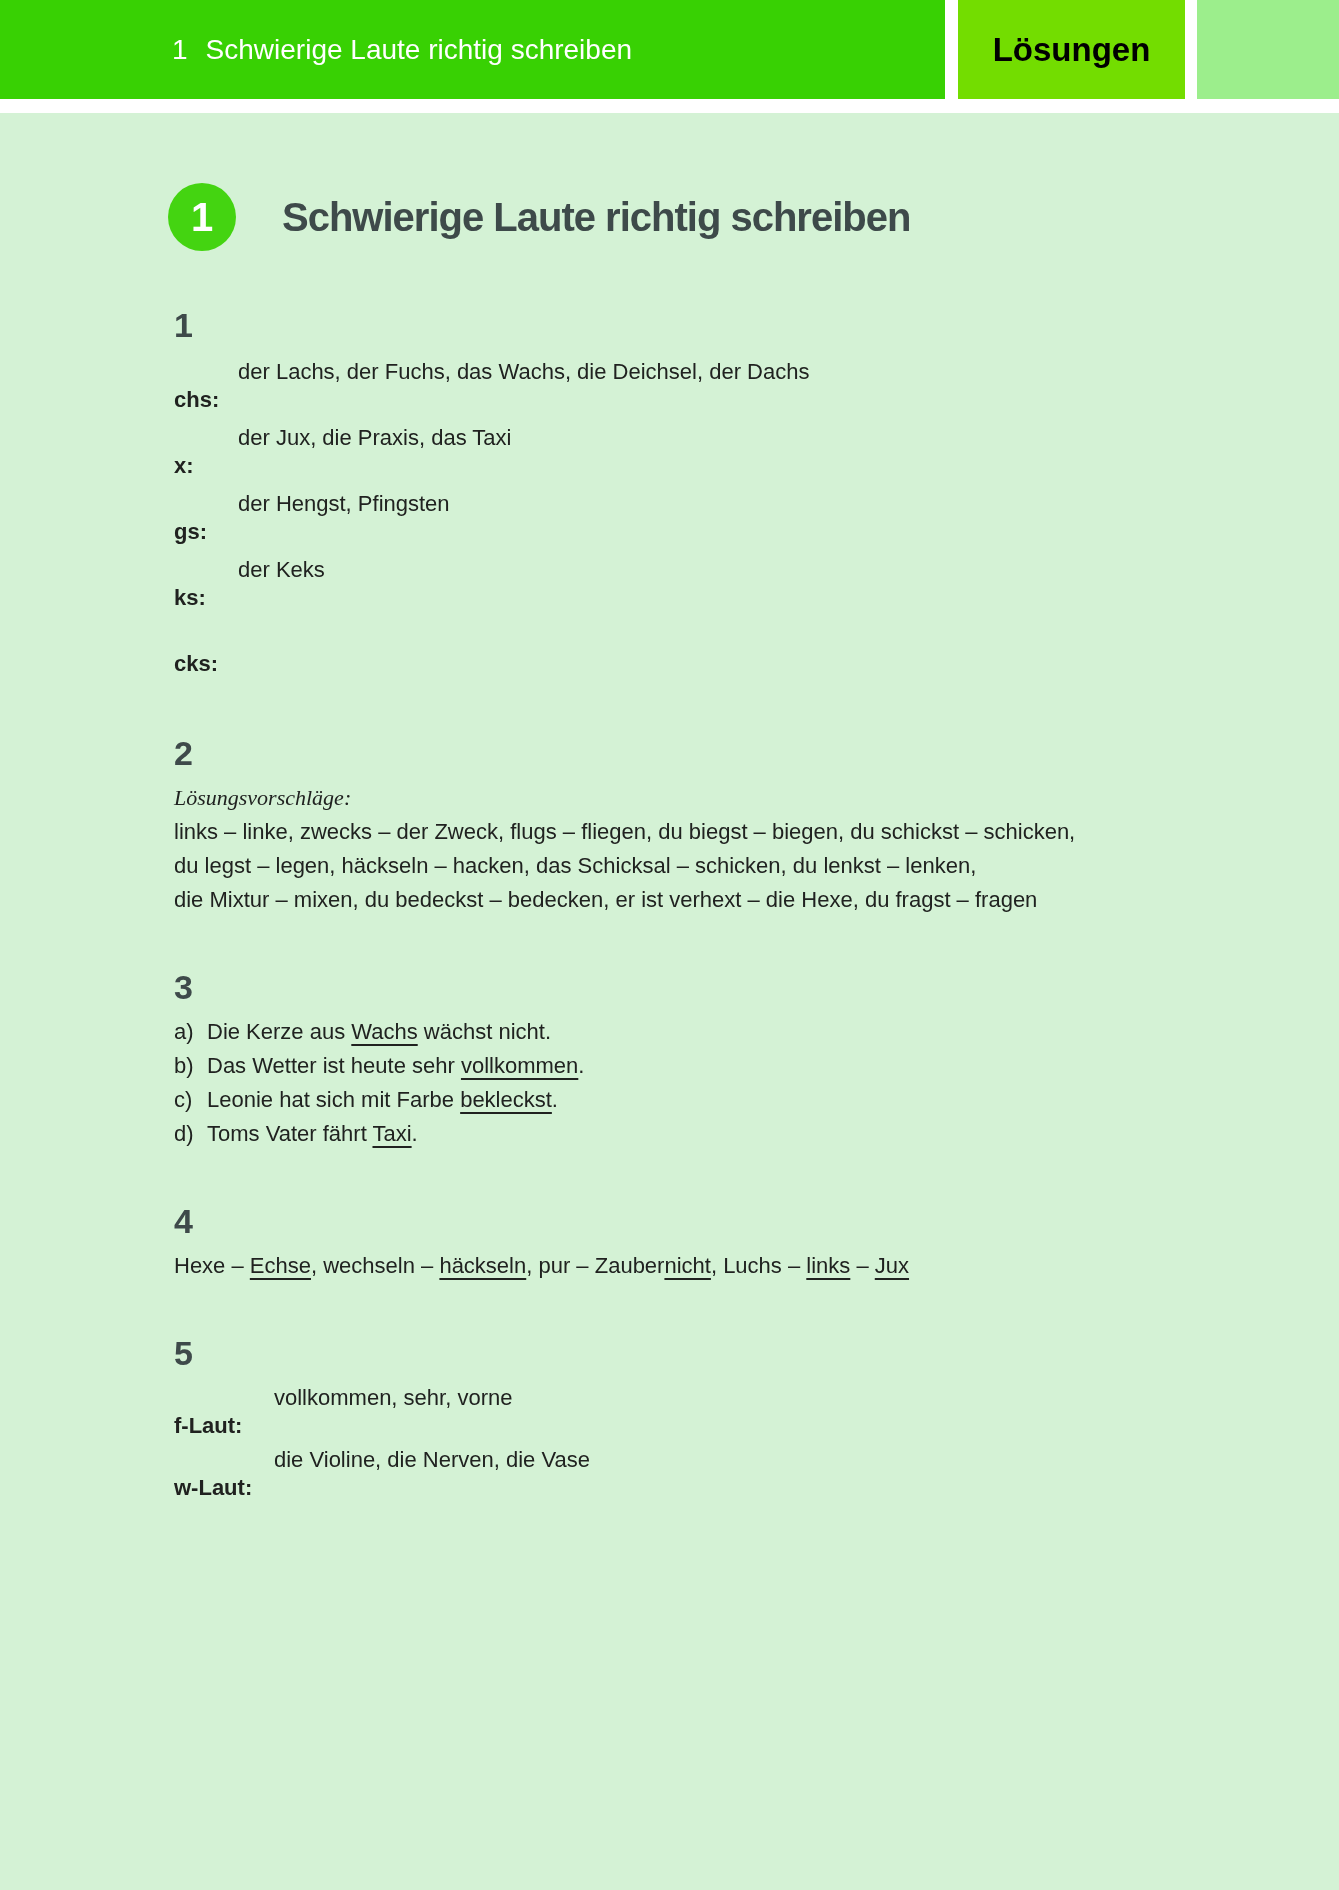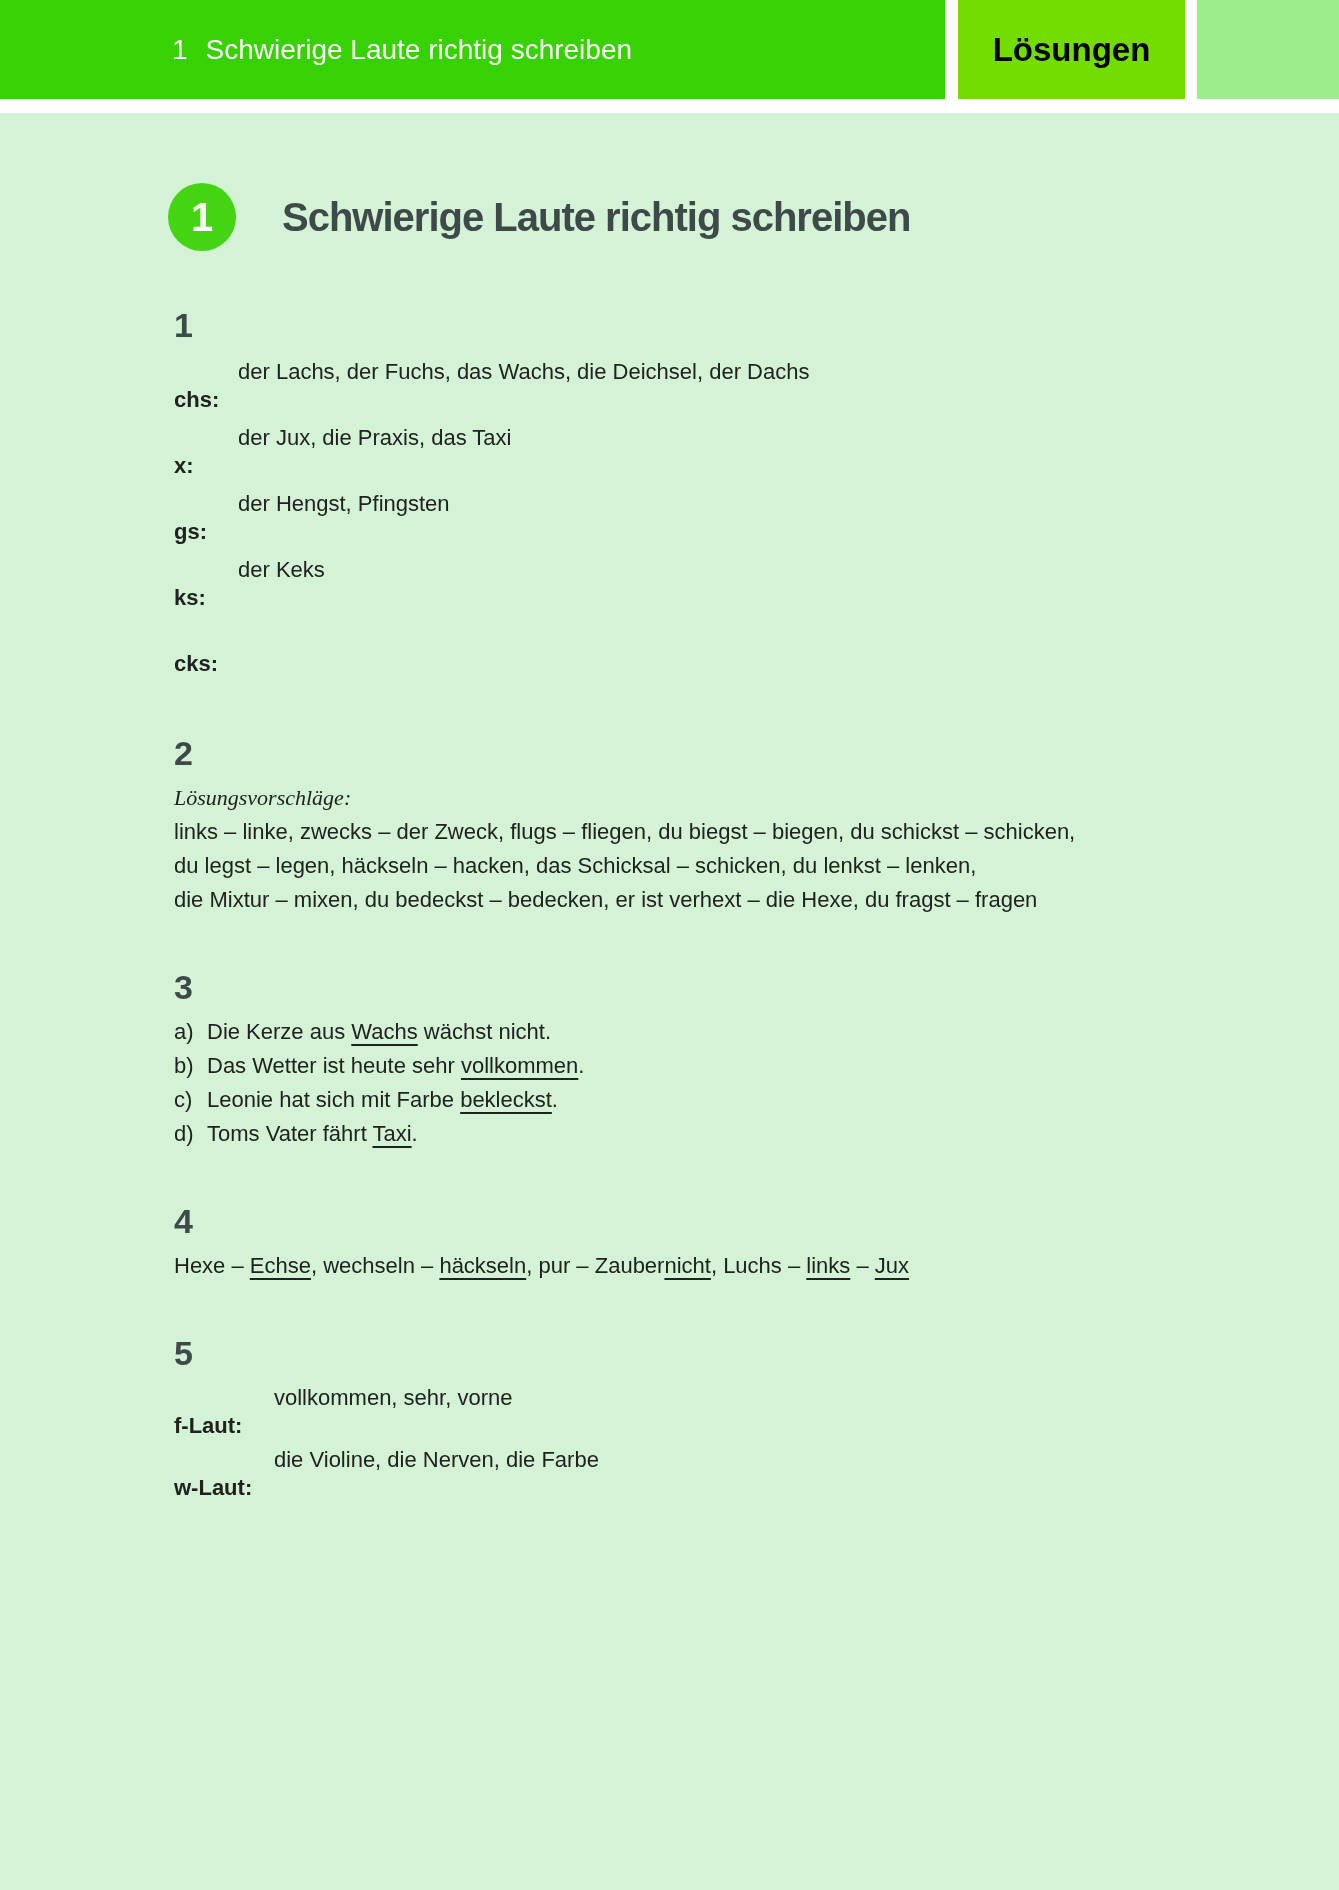--- a/index.html
+++ b/index.html
@@ -124,19 +124,19 @@
     </section>
 
     <section>
       <h2 class="secnum">5</h2>
       <div class="row row5">
           <span class="lbl">f-Laut:</span>
           <span class="val">vollkommen, sehr, vorne</span>
         </div>
       <div class="row row5">
           <span class="lbl">w-Laut:</span>
-          <span class="val">die Violine, die Nerven, die Farbe</span>
+          <span class="val">die Violine, die Nerven, die Vase</span>
         </div>
     </section>
 
   </div>
 
 </div>
 
 </body></html>

